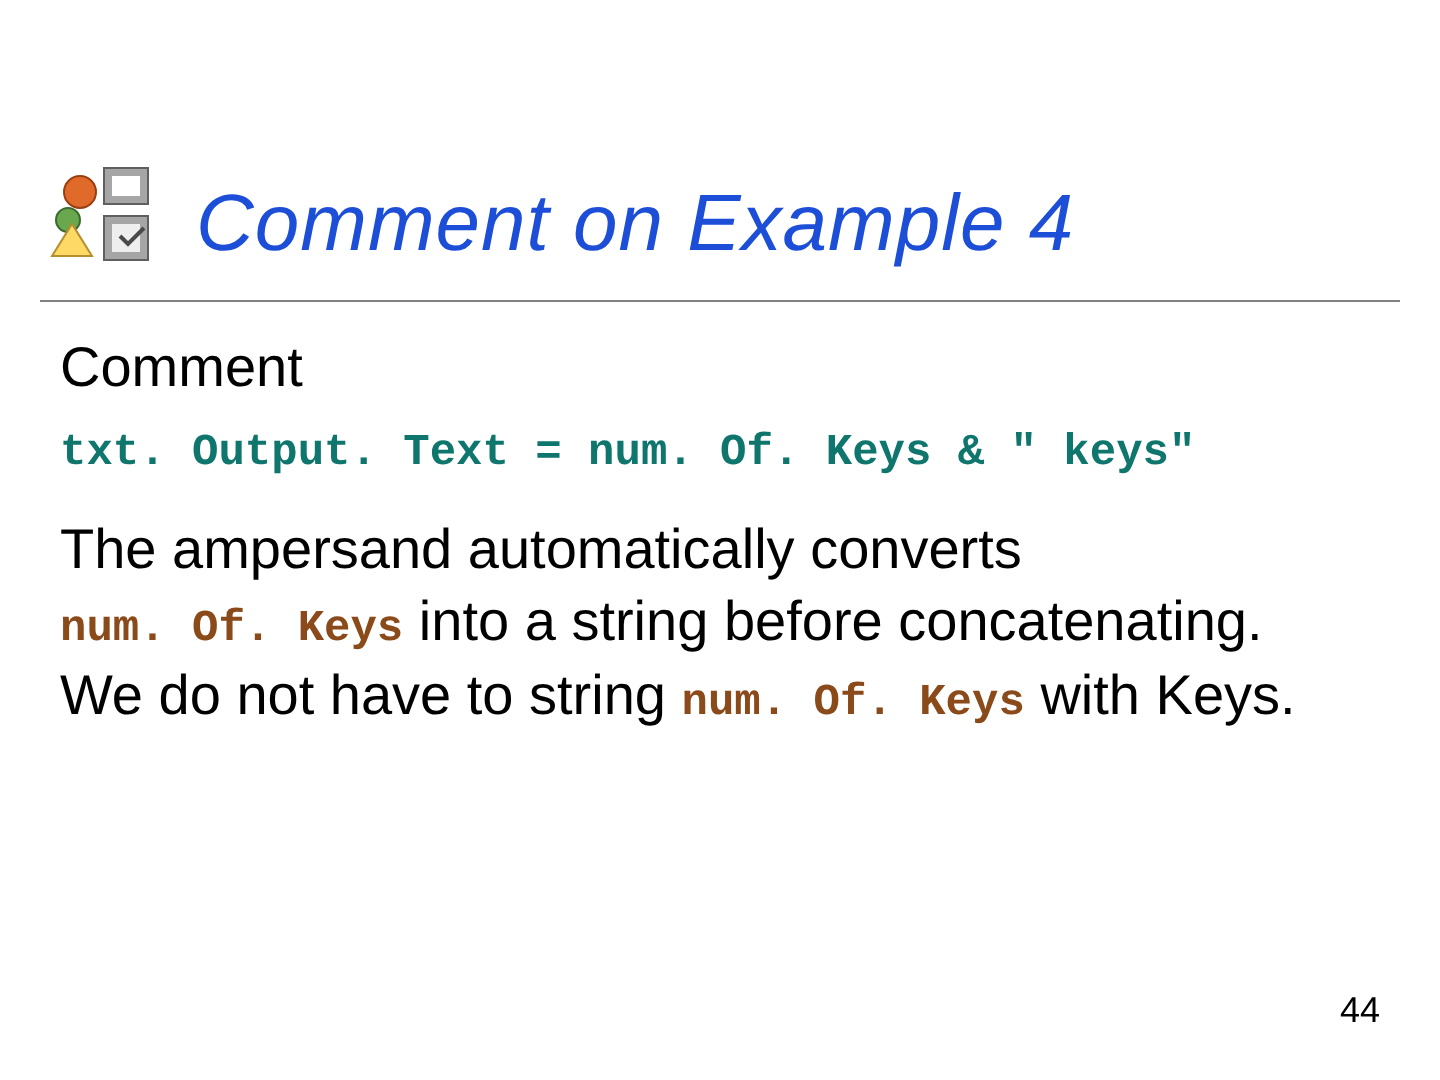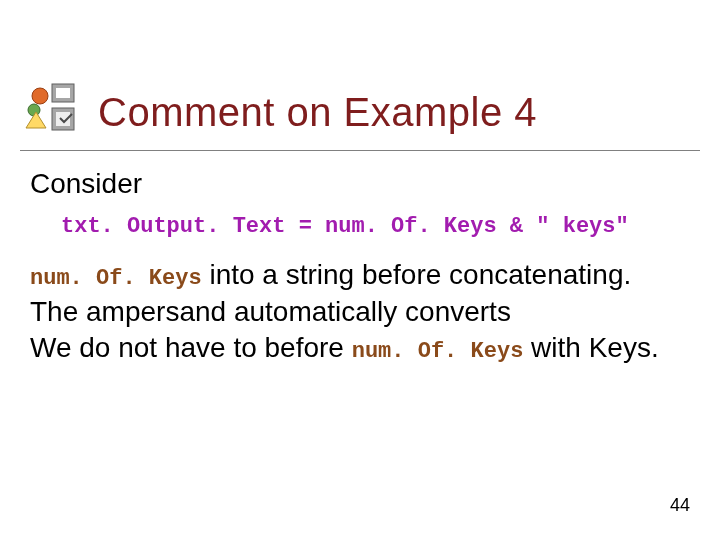--- a/index.html
+++ b/index.html
@@ -29,24 +29,25 @@
     width: 60px;
     height: 60px;
     margin-right: 18px;
     flex-shrink: 0;
     position: relative;
   }
   .bullet-icon svg { display:block; }
   .title {
     font-size: 40px;
     font-weight: 400;
-    color: #7f1d1d;
+    color: #1d4ed8;
     letter-spacing: 0.5px;
     line-height: 1;
     padding-bottom: 6px;
+    font-style: italic;
   }
   .rule {
     position: absolute;
     top: 150px;
     left: 20px;
     right: 20px;
     height: 0;
     border-top: 1px solid #808080;
     border-bottom: 1px solid #fff;
   }
@@ -59,24 +60,23 @@
   .consider {
     font-size: 28px;
     font-weight: 400;
     color: #000;
     margin-bottom: 14px;
   }
   .code-mono {
     font-family: "Courier New", Courier, monospace;
     font-size: 22px;
     font-weight: bold;
-    color: #a21caf;
+    color: #0f766e;
     white-space: pre;
     margin-bottom: 18px;
-    margin-left: 31px;
   }
   .para {
     font-size: 28px;
     font-weight: 400;
     color: #000;
     line-height: 1.3;
   }
   .inline-mono {
     font-family: "Courier New", Courier, monospace;
     font-size: 22px;
@@ -109,29 +109,29 @@
         <polygon points="6,50 26,50 16,34" fill="#ffd966" stroke="#b38f2e"></polygon>
         <path d="M40 40 l4 4 l8 -8" stroke="#4a4a4a" stroke-width="2" fill="none"></path>
       </svg>
     </div>
     <div class="title">Comment on Example 4</div>
   </div>
 
   <div class="rule"></div>
 
   <div class="body">
-    <div class="consider">Consider</div>
+    <div class="consider">Comment</div>
 
     <div class="code-mono">txt. Output. Text = num. Of. Keys &amp; " keys"</div>
+
+    <div class="para">The ampersand automatically converts</div>
 
     <div class="para">
       <span class="inline-mono">num. Of. Keys</span><span> into a string before concatenating.</span>
     </div>
 
-    <div class="para">The ampersand automatically converts</div>
-
     <div class="para">
-      <span>We do not have to before </span><span class="inline-mono">num. Of. Keys</span><span> with Keys.</span>
+      <span>We do not have to string </span><span class="inline-mono">num. Of. Keys</span><span> with Keys.</span>
     </div>
   </div>
 
   <div class="page-num">44</div>
 </div>
 
 </body></html>

